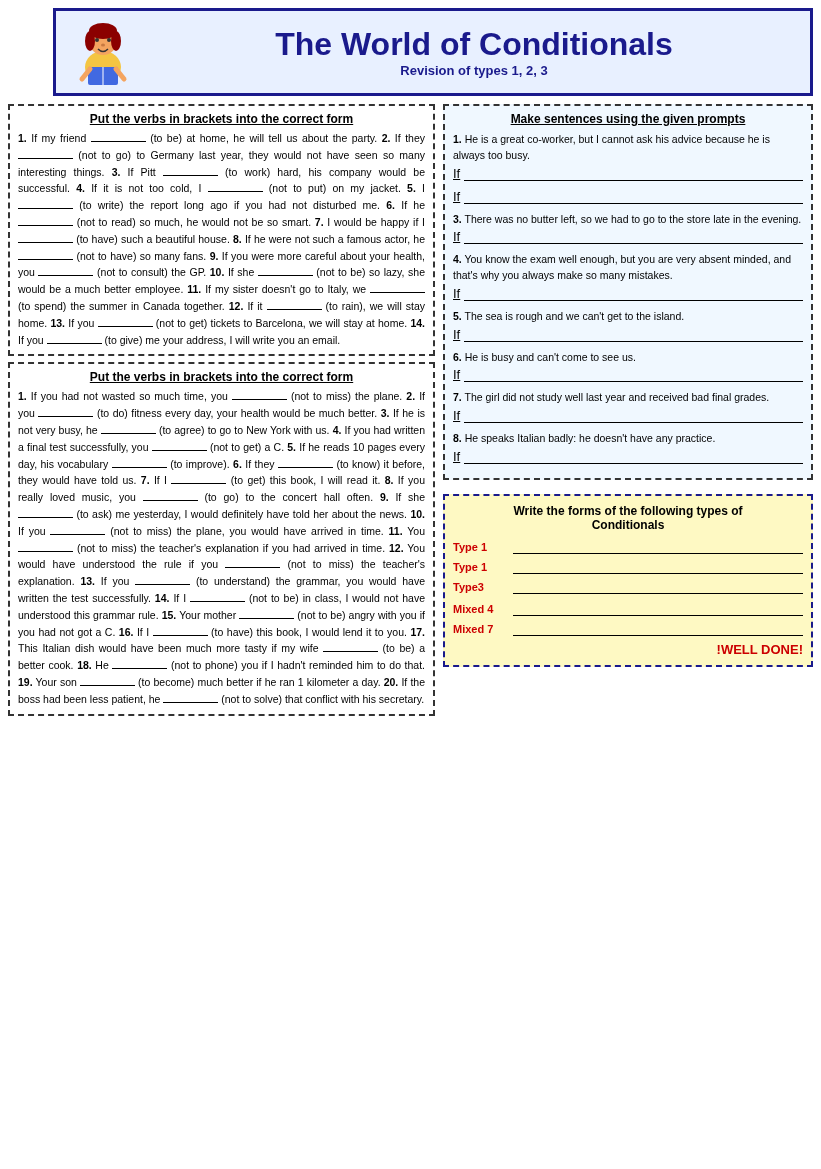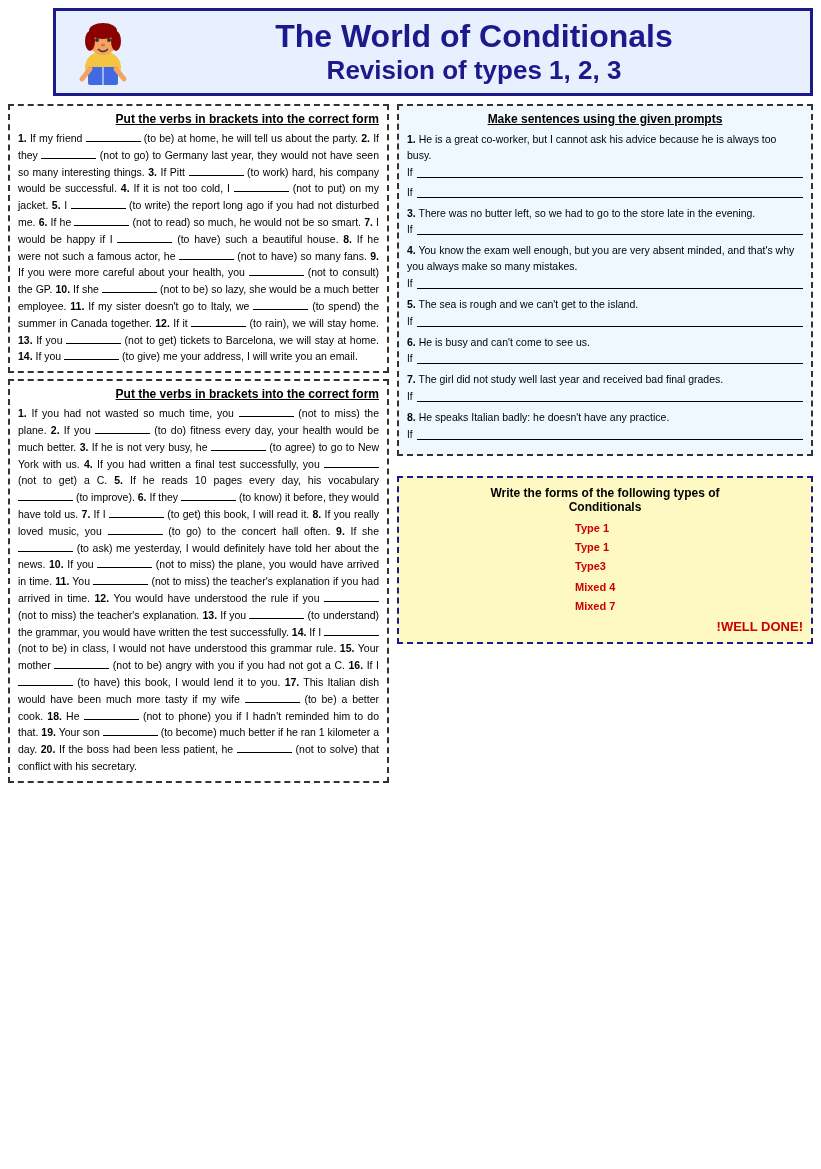--- a/index.html
+++ b/index.html
@@ -38,58 +38,58 @@
       flex: 1;
       text-align: center;
     }
     .header-title {
       font-size: 32px;
       font-weight: bold;
       color: #1a1a8c;
       font-family: Arial, sans-serif;
     }
     .header-subtitle {
-      font-size: 26px;
+      font-size: 13px;
       font-weight: bold;
       color: #1a1a8c;
       text-align: center;
     }
 
     
     .main-content {
       display: flex;
       gap: 8px;
     }
 
     .left-col {
       flex: 1;
       display: flex;
       flex-direction: column;
       gap: 6px;
     }
 
     .right-col {
-      width: 416px;
+      width: 370px;
       display: flex;
       flex-direction: column;
-      gap: 20px;
+      gap: 14px;
     }
 
     
     .exercise-box {
       border: 2px dashed #333;
       padding: 6px 8px;
       background: #fff;
     }
 
     .exercise-title {
       font-weight: bold;
       font-size: 12px;
       text-decoration: underline;
-      text-align: right;
+      text-align: center;
       margin-bottom: 4px;
       color: #000;
     }
 
     .exercise-text {
       font-size: 10.5px;
       line-height: 1.6;
       color: #000;
       text-align: justify;
     }
@@ -129,22 +129,23 @@
     }
 
     .prompt-line {
       display: flex;
       align-items: flex-end;
       gap: 4px;
       margin-top: 2px;
     }
 
     .prompt-if {
-      font-size: 10px;
+      font-size: 13px;
       font-weight: normal;
+      text-decoration: underline;
     }
 
     .prompt-blank-line {
       flex: 1;
       border-bottom: 1px solid #000;
       height: 12px;
     }
 
     
     .conditionals-box {
@@ -158,21 +159,20 @@
       font-size: 12px;
       text-align: center;
       margin-bottom: 8px;
       color: #000;
     }
 
     .cond-row {
       display: flex;
       align-items: center;
       margin-bottom: 6px;
-      flex-direction: column;
     }
 
     .cond-label {
       font-weight: bold;
       font-size: 11px;
       width: 60px;
       flex-shrink: 0;
     }
 
     .cond-label.type1 { color: #cc0000; }

